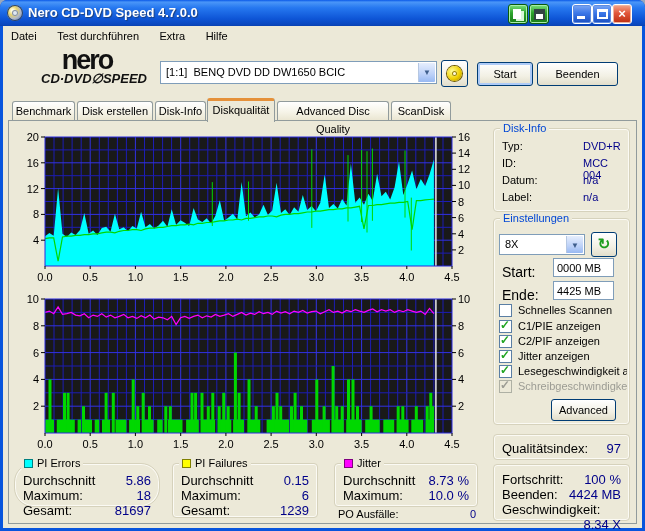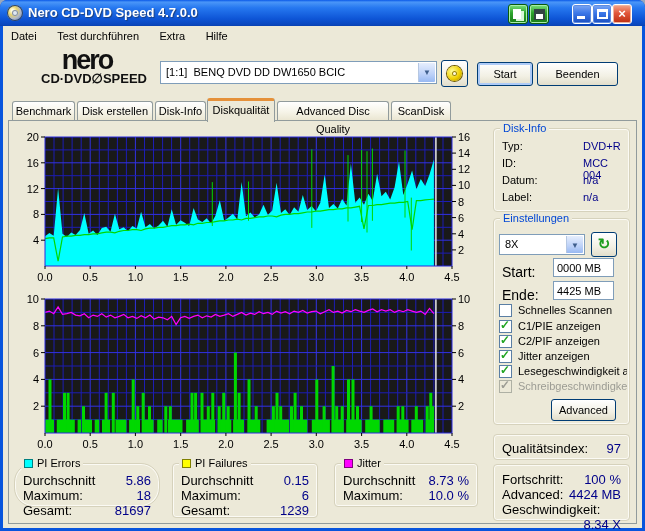--- a/index.html
+++ b/index.html
@@ -33,21 +33,21 @@
   #btn-close span { display:block; line-height:18px; font-size:13px; font-weight:bold; }
 
   
   #body-bg { position:absolute; left:3px; right:3px; top:26px; bottom:3px; background:#ECE9D8; }
   #menubar { position:absolute; left:3px; top:26px; right:3px; height:20px; background:#ECE9D8; }
   .menu-item { display:inline-block; padding:3px 8px 0 8px; font-size:11px; color:#000; }
 
   
   #logo { position:absolute; left:28px; top:49px; width:132px; text-align:center; color:#111; }
   #logo-line1 { font-size:27px; font-weight:bold; letter-spacing:-2px; line-height:22px; margin-right:14px; }
-  #logo-line2 { font-size:13px; font-weight:bold; letter-spacing:0px; line-height:15px; white-space:nowrap; }
+  #logo-line2 { font-size:13px; font-weight:bold; font-style:italic; letter-spacing:0px; line-height:15px; white-space:nowrap; }
   #drive-combo { position:absolute; left:160px; top:61px; width:277px; height:23px; background:#fff;
     border:1px solid #7F9DB9; font-size:11px; }
   #drive-combo-text { position:absolute; left:5px; top:4px; white-space:pre; color:#000; }
   .combo-arrow { position:absolute; right:1px; top:1px; bottom:1px; width:17px;
     background:linear-gradient(180deg,#E6EEFD,#BCD1F8 60%,#98B9F2); border-left:1px solid #B5C7E2;
     border-radius:0 1px 1px 0; text-align:center; color:#3E5E8C; font-size:8px; line-height:20px; }
   .xp-btn { position:absolute; background:linear-gradient(180deg,#ffffff,#F2F0E4 60%,#E2DECB);
     border:1px solid #003C74; border-radius:3px; font-size:11px; color:#000; text-align:center; }
   #erase-btn { left:441px; top:60px; width:27px; height:27px; }
   .disc-icon { position:absolute; left:5px; top:5px; width:15px; height:15px; border-radius:50%;
@@ -508,20 +508,24 @@
     <div class="stat-row" style="top:9px;">
         <span class="stat-label">Durchschnitt</span>
         <span class="stat-value">8.73 %</span>
       </div>
     <div class="stat-row" style="top:24px;">
         <span class="stat-label">Maximum:</span>
         <span class="stat-value">10.0 %</span>
       </div>
   </div>
 
+  <div id="po-row">
+    <span class="stat-label">PO Ausfälle:</span>
+    <span class="stat-value">0</span>
+  </div>
 
   <div class="gbox" id="diskinfo-box">
     <div class="gbox-legend blue">Disk-Info</div>
     <div class="di-row" style="top:11px;">
         <span class="di-label">Typ:</span>
         <span class="di-value">DVD+R</span>
       </div>
     <div class="di-row" style="top:28px;">
         <span class="di-label">ID:</span>
         <span class="di-value">MCC 004</span>
@@ -592,21 +596,21 @@
         <span class="stat-label">Qualitätsindex:</span>
         <span class="stat-value">97</span>
       </div>
   </div>
   <div class="gbox" id="progress-box">
     <div class="stat-row" style="top:7px;">
         <span class="stat-label">Fortschritt:</span>
         <span class="stat-value">100 %</span>
       </div>
     <div class="stat-row" style="top:22px;">
-        <span class="stat-label">Advanced:</span>
+        <span class="stat-label">Beenden:</span>
         <span class="stat-value">4424 MB</span>
       </div>
     <div class="stat-row" style="top:37px;">
         <span class="stat-label">Geschwindigkeit:</span>
         <span class="stat-value">8.34 X</span>
       </div>
   </div>
 
 </div>
 

